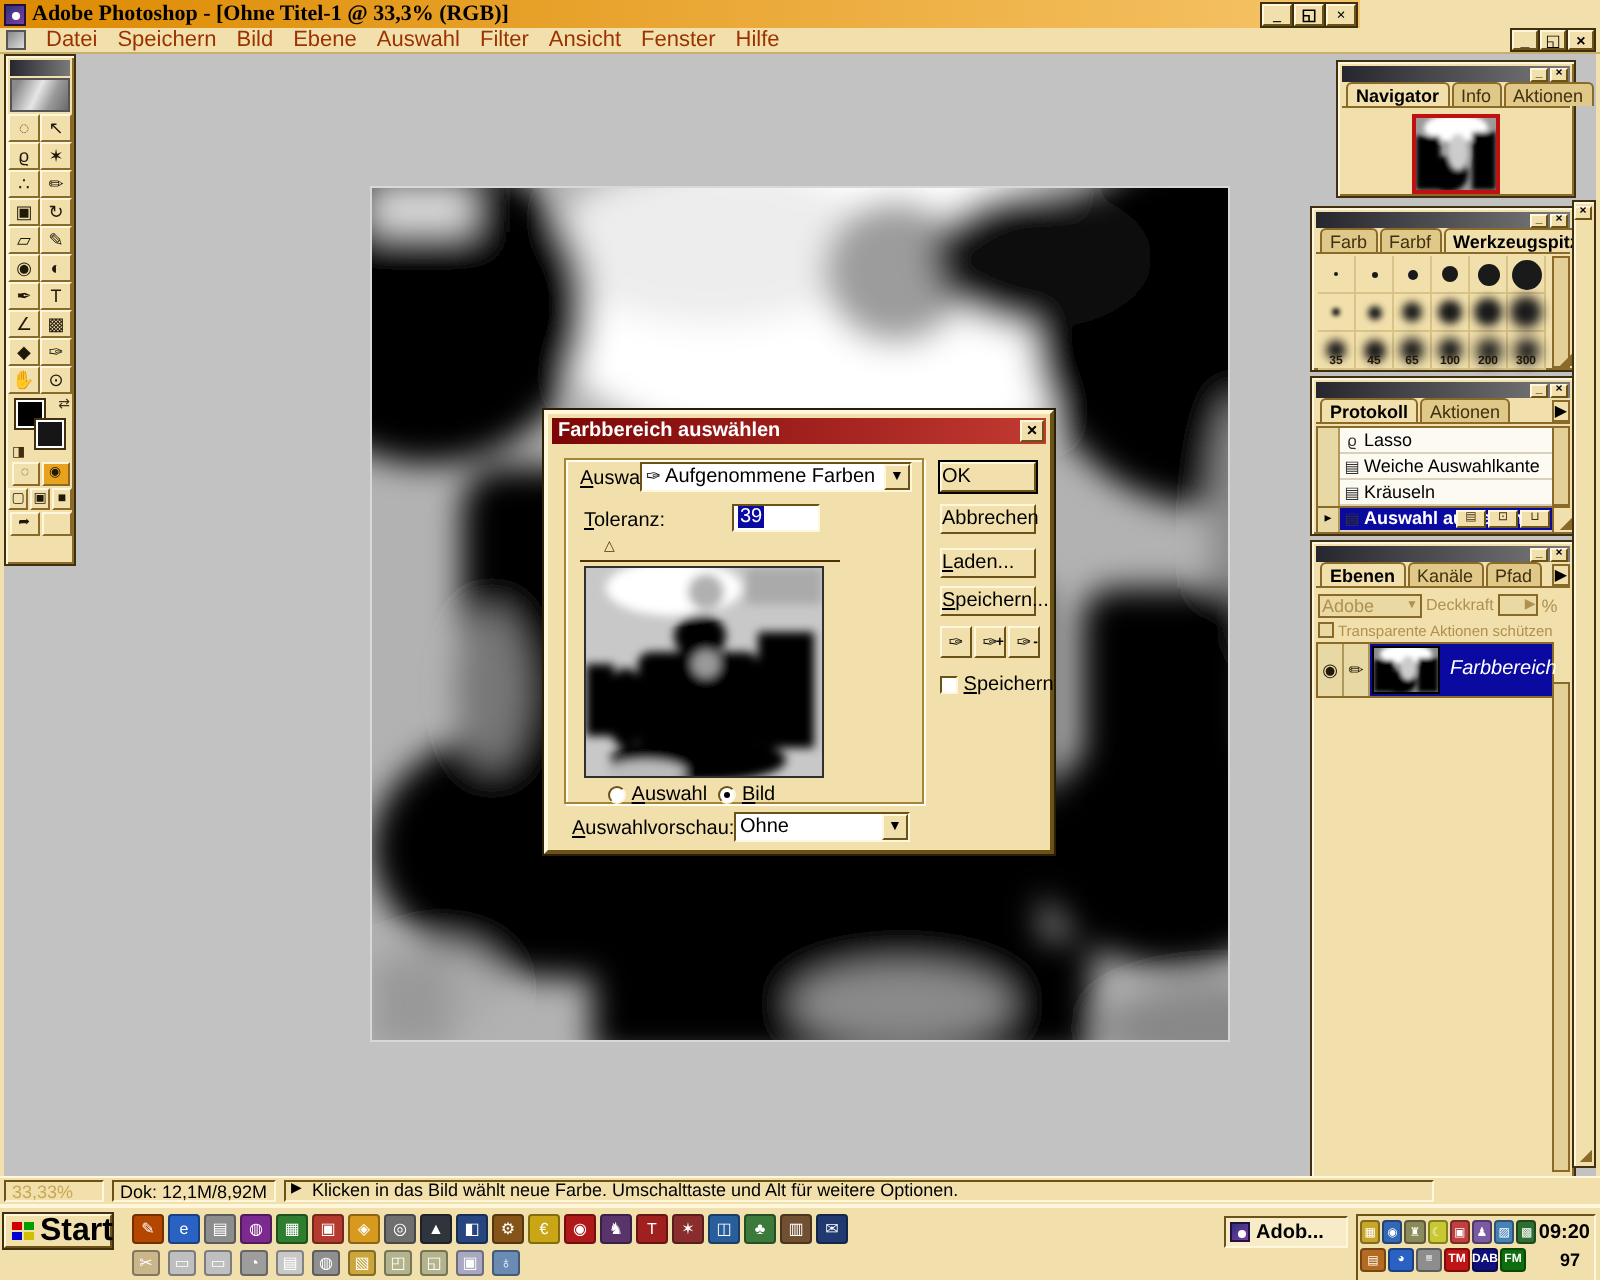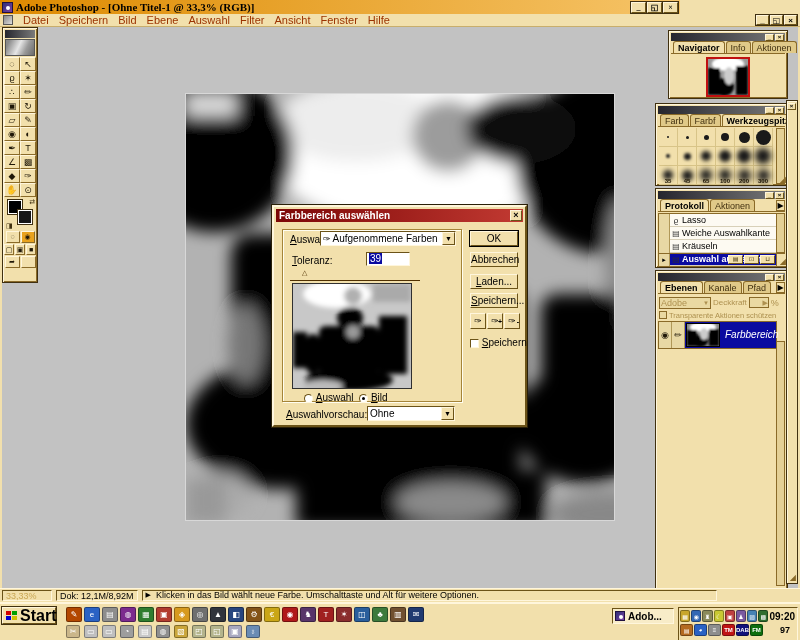--- a/index.html
+++ b/index.html
@@ -93,21 +93,21 @@
   .combo{background:#fff;border:1px solid;border-color:#6B5318 #FFF6DC #FFF6DC #6B5318;display:flex;align-items:center;height:15px;}
   .combo .ctext{flex:1;font-size:10px;padding-left:2px;white-space:nowrap;overflow:hidden;}
   .cbtn{width:13px;height:13px;background:#F2E0AC;border:1px solid;border-color:#FFF6DC #6B5318 #6B5318 #FFF6DC;font-size:7px;text-align:center;line-height:12px;flex:none;}
   #tol-input{left:92px;top:45px;width:44px;height:14px;background:#fff;border:1px solid;border-color:#6B5318 #FFF6DC #FFF6DC #6B5318;font-size:10px;line-height:12px;padding-left:2px;}
   #tol-input span{background:#0A0AA0;color:#fff;padding:0 1px;}
   #tol-slider{left:16px;top:66px;width:130px;height:8px;border-bottom:1px solid #503000;}
   #tol-marker{left:28px;top:62px;font-size:7px;color:#503000;}
   #dlg-preview{left:18px;top:76px;width:120px;height:106px;border:1px solid #303030;background:#c8c8c8;overflow:hidden;}
   .radio{width:9px;height:9px;border-radius:50%;background:#fff;border:1px solid;border-color:#6B5318 #FFF6DC #FFF6DC #6B5318;display:inline-block;vertical-align:-2px;position:relative;}
   .radio.on:after{content:"";position:absolute;left:2px;top:2px;width:3px;height:3px;border-radius:50%;background:#000;}
-  .dbtn{position:absolute;left:196px;width:48px;height:15px;background:#F2E0AC;border:1px solid;border-color:#FFF6DC #6B5318 #6B5318 #FFF6DC;font-size:10px;text-align:center;line-height:13px;}
+  .dbtn{position:absolute;left:196px;width:48px;height:15px;background:#F2E0AC;border:1px solid;border-color:#FFF6DC #6B5318 #6B5318 #FFF6DC;font-size:10px;text-align:left;line-height:13px;}
   .dbtn.default{box-shadow:0 0 0 1px #000;}
   .dropper{width:16px;height:16px;background:#F2E0AC;border:1px solid;border-color:#FFF6DC #6B5318 #6B5318 #FFF6DC;font-size:9px;text-align:center;line-height:14px;position:relative;}
   .dropper small{position:absolute;right:0;bottom:-1px;font-size:7px;font-weight:bold;}
   .cbox{width:9px;height:9px;background:#fff;border:1px solid;border-color:#6B5318 #FFF6DC #FFF6DC #6B5318;display:inline-block;vertical-align:-2px;}
 
   
   #statusbar{left:0;top:588px;width:800px;height:14px;background:#F2E0AC;border-top:1px solid #FFF6DC;display:flex;align-items:center;gap:4px;padding:0 2px;}
   .scell{height:11px;border:1px solid;border-color:#6B5318 #FFF6DC #FFF6DC #6B5318;font-size:9px;line-height:10px;padding:0 3px;white-space:nowrap;}
   #zoom-cell{width:50px;color:#C9A755;}
   #hint-cell{width:575px;display:flex;gap:5px;align-items:flex-end;}

